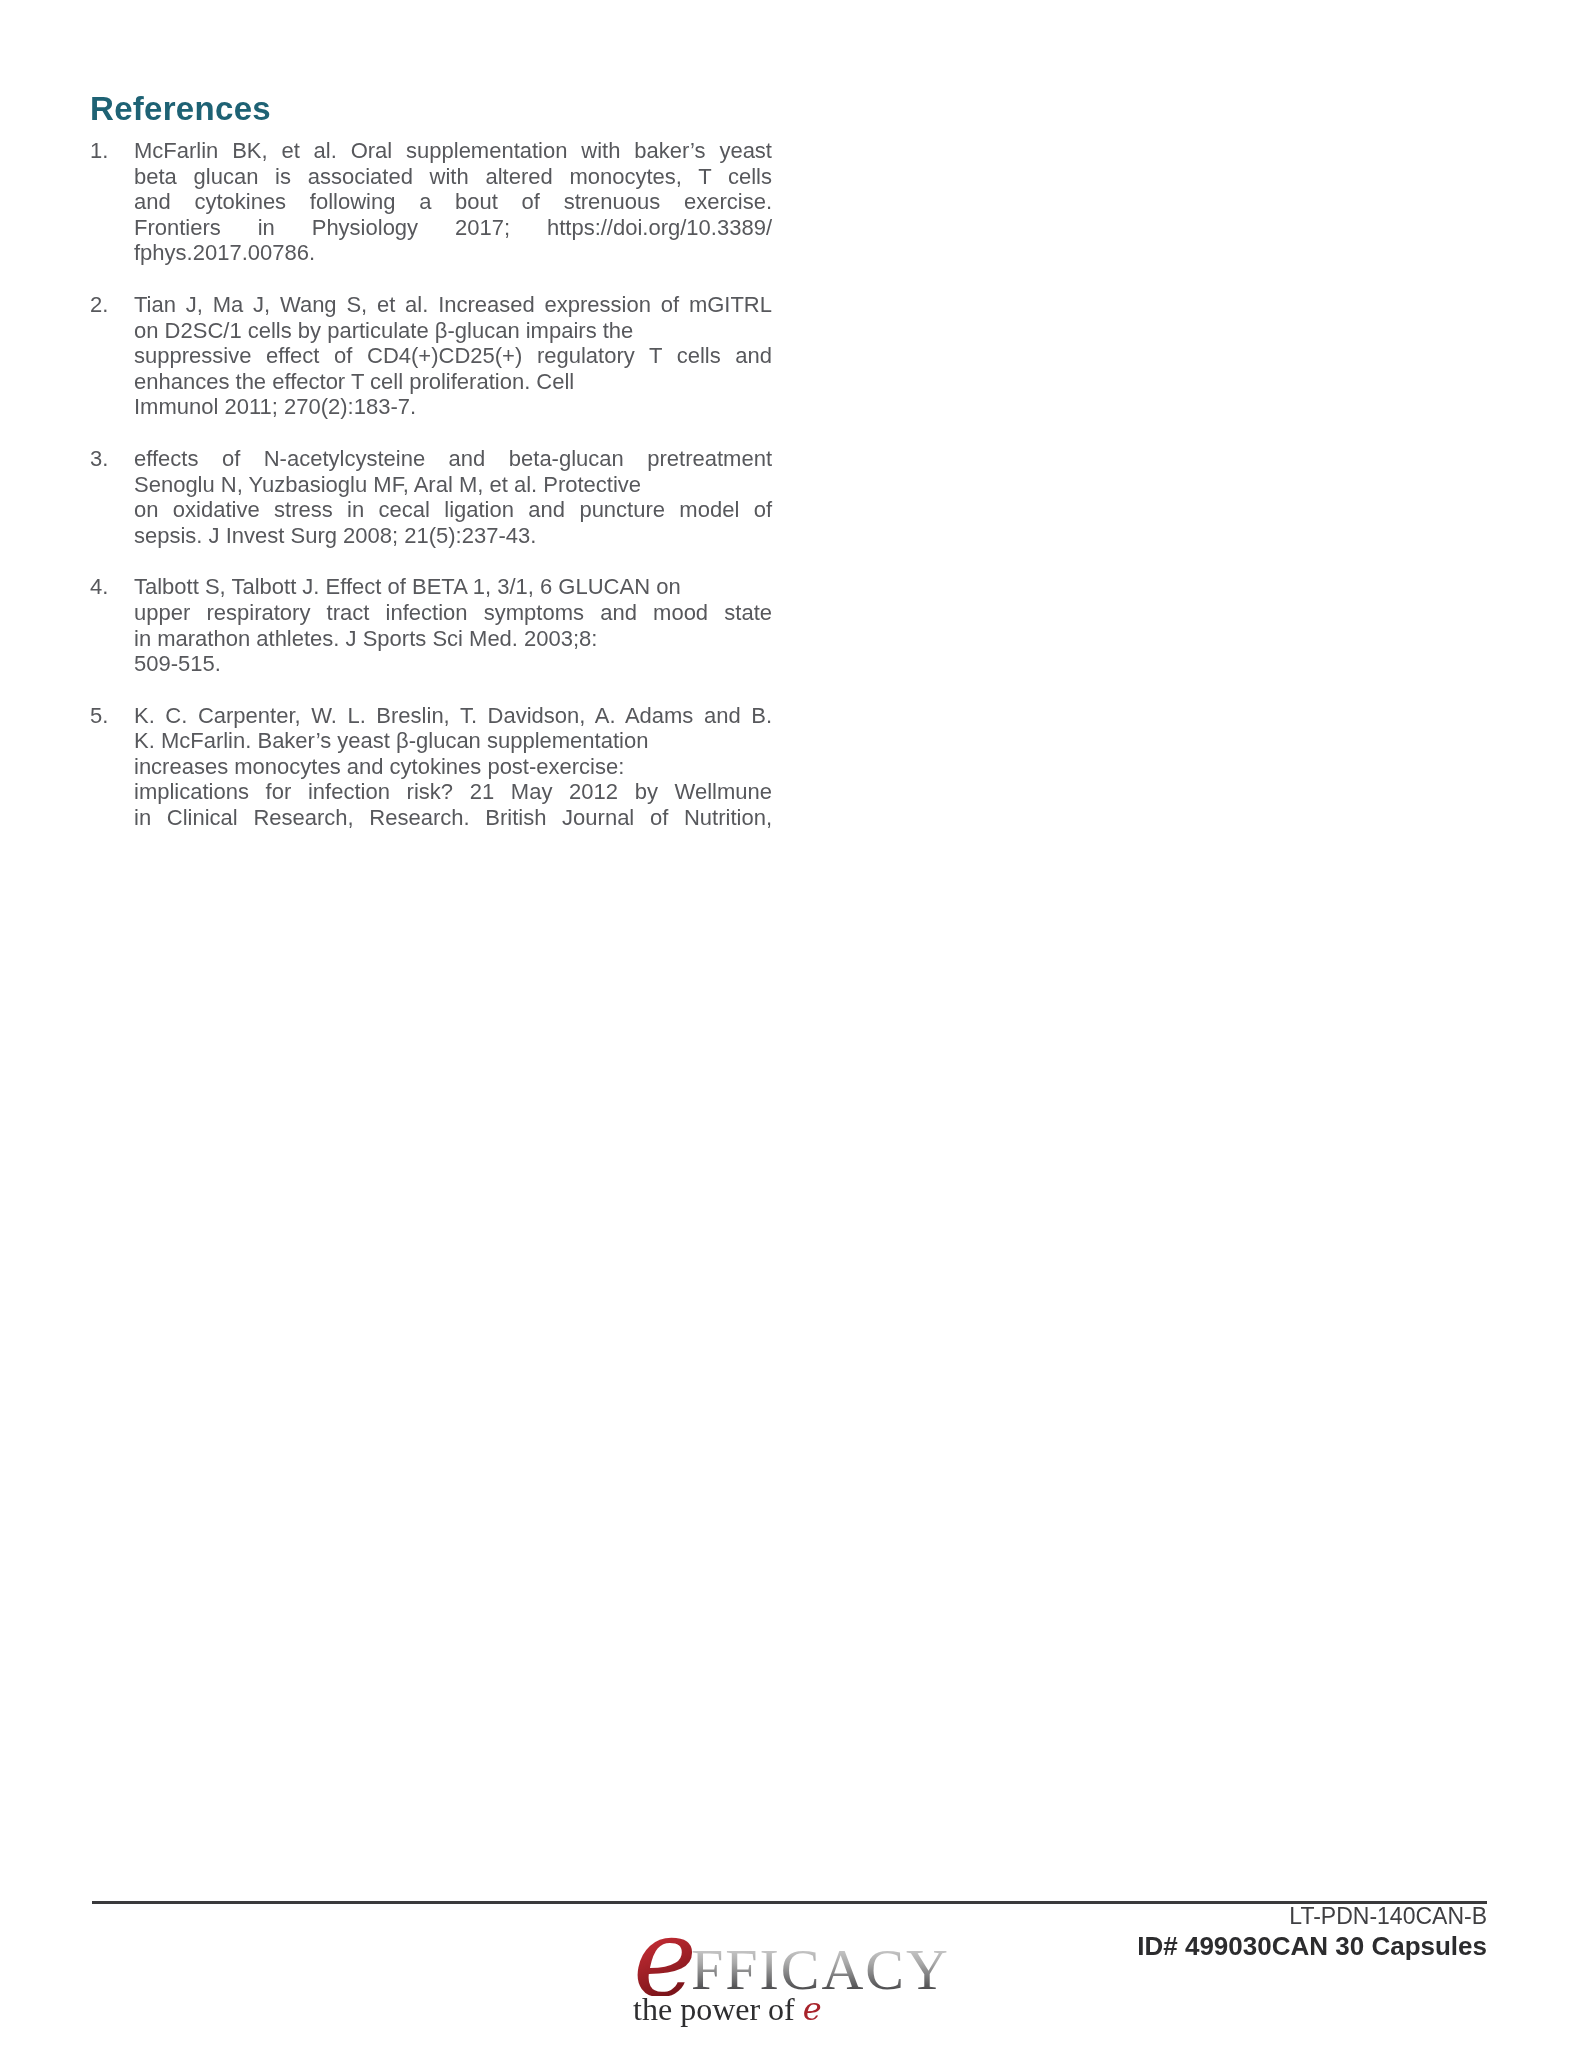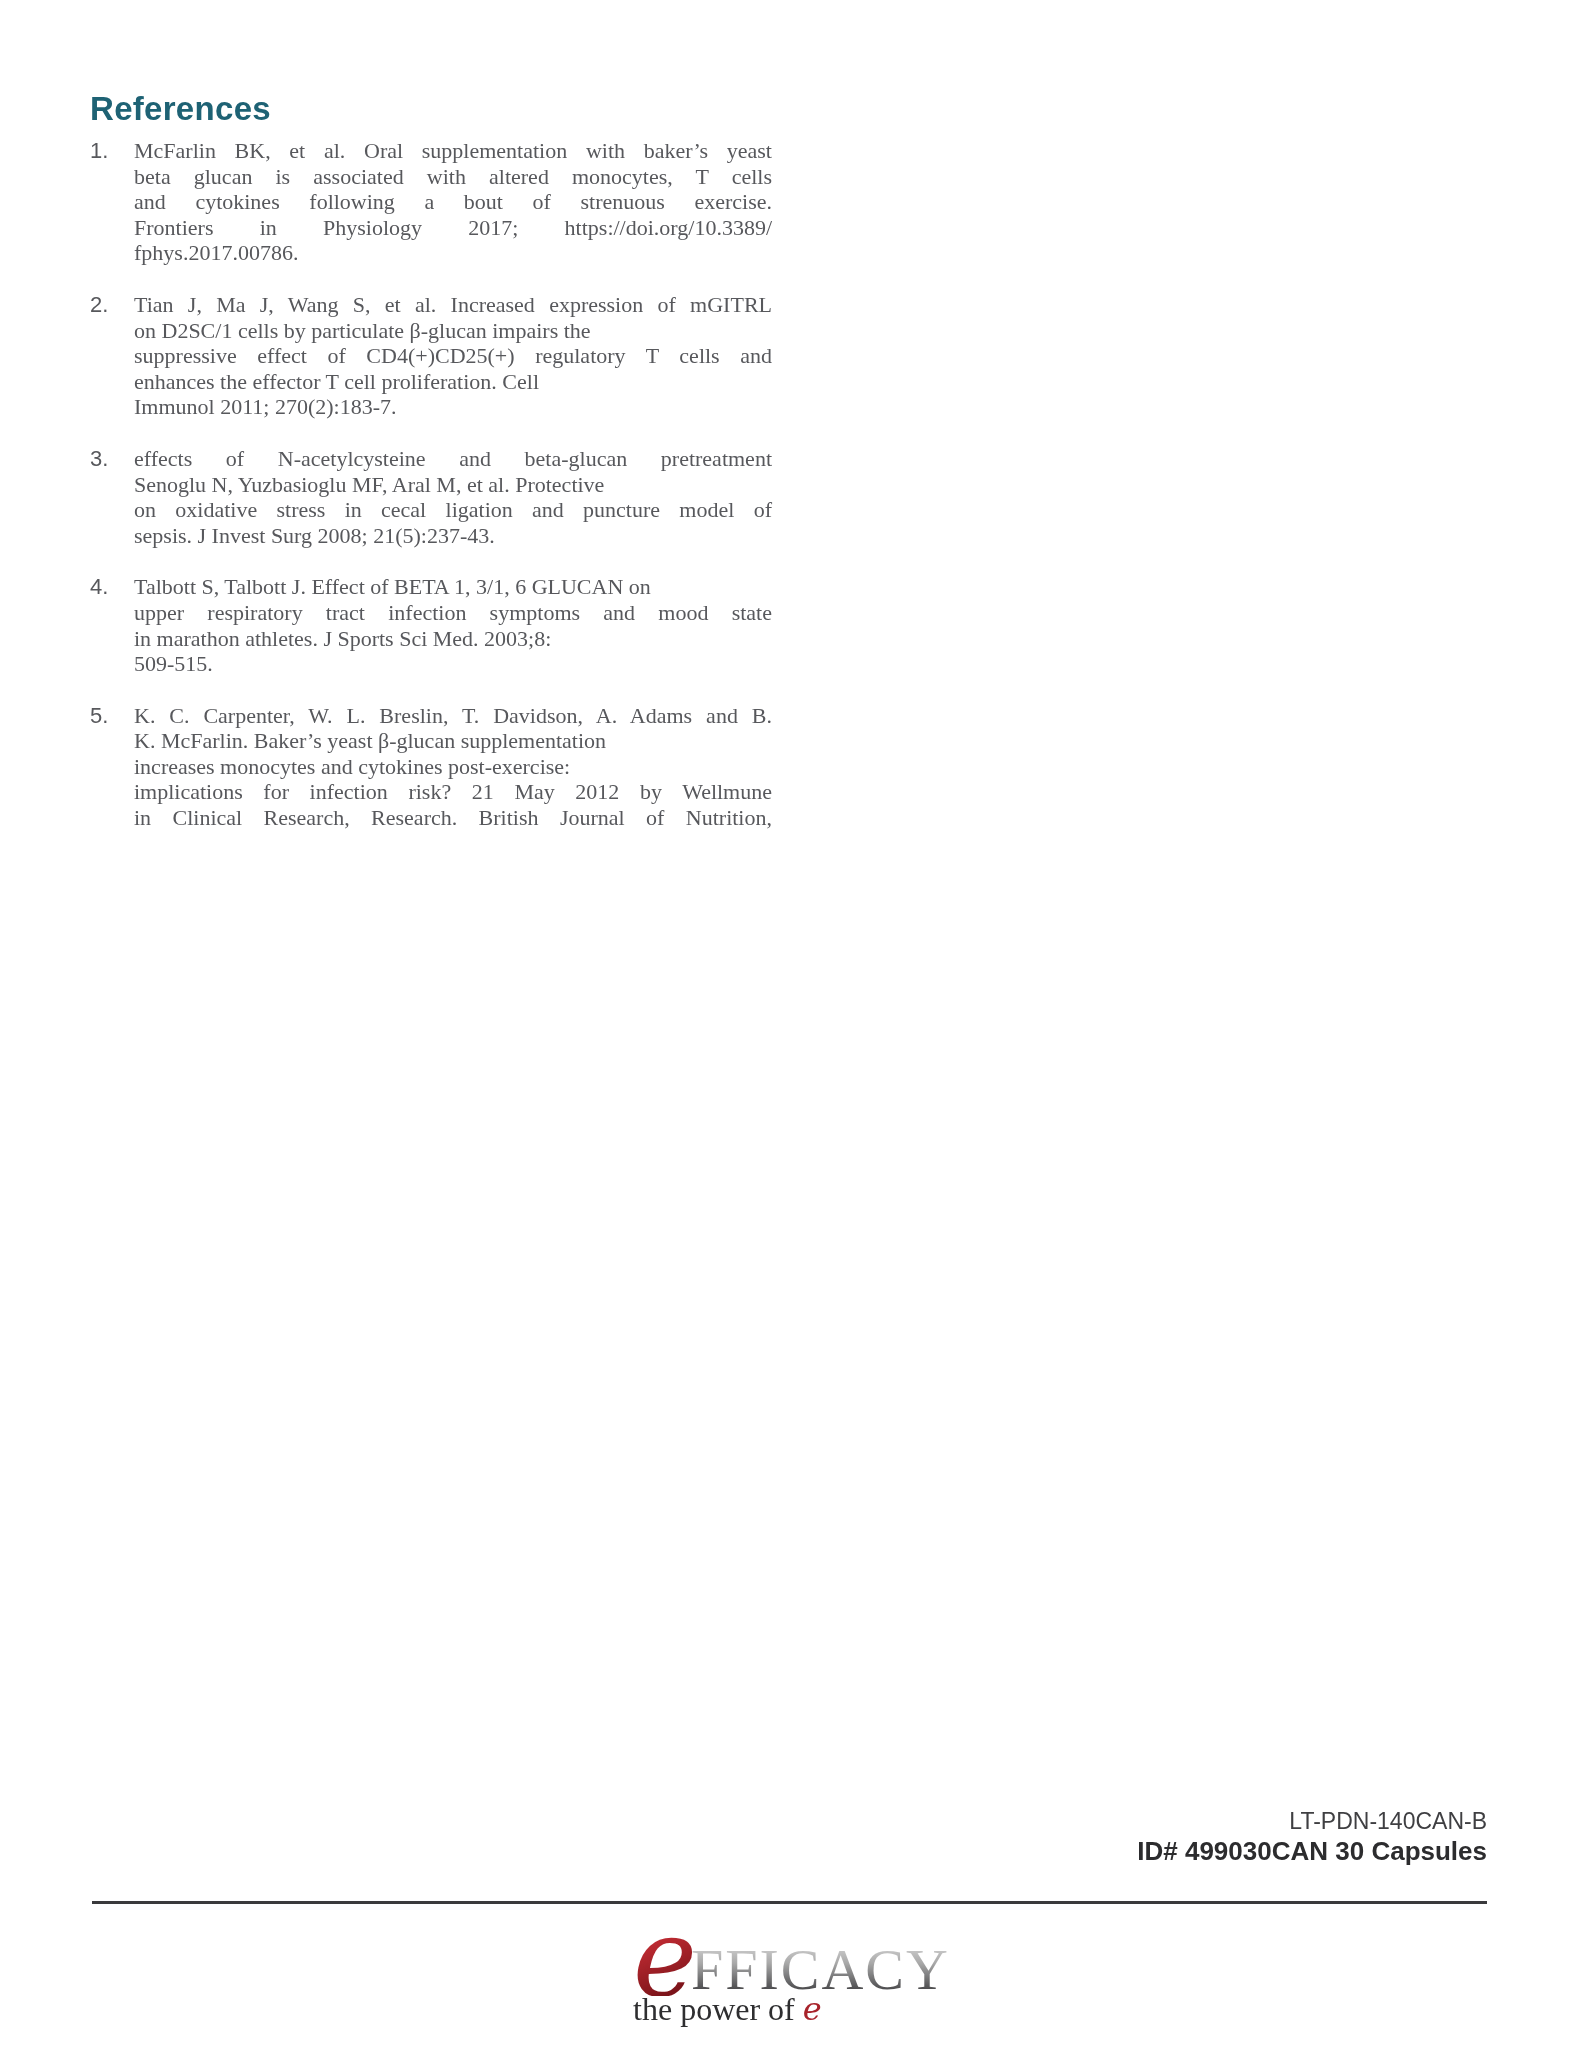--- a/index.html
+++ b/index.html
@@ -30,28 +30,28 @@
   .refs { }
   .ref-item {
     display: flex;
     margin-bottom: 26px;
     color: #57585c;
     font-size: 22px;
     line-height: 25.6px;
   }
   .ref-num { flex: 0 0 44px; width: 44px; }
   .ref-body { flex: 0 0 638px; width: 638px; }
-  .ref-line { white-space: normal; font-family: Liberation Serif, serif; }
+  .ref-line { white-space: normal; }
   .jline { text-align: justify; text-align-last: justify; }
 
   
   .footer-codes {
     position: absolute;
     right: 96px;
-    top: 1807px;
+    top: 1902px;
     text-align: right;
   }
   .code-doc {
     font-size: 23px;
     line-height: 29px;
     color: #3f3f42;
   }
   .code-id {
     font-size: 26px;
     line-height: 31px;

